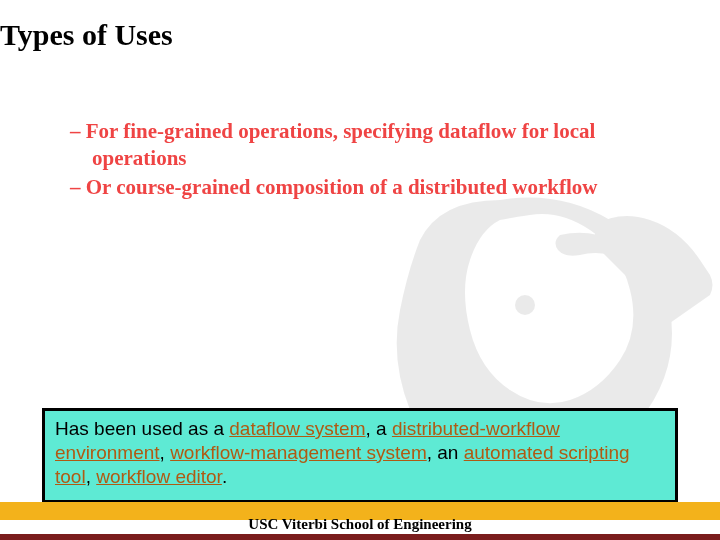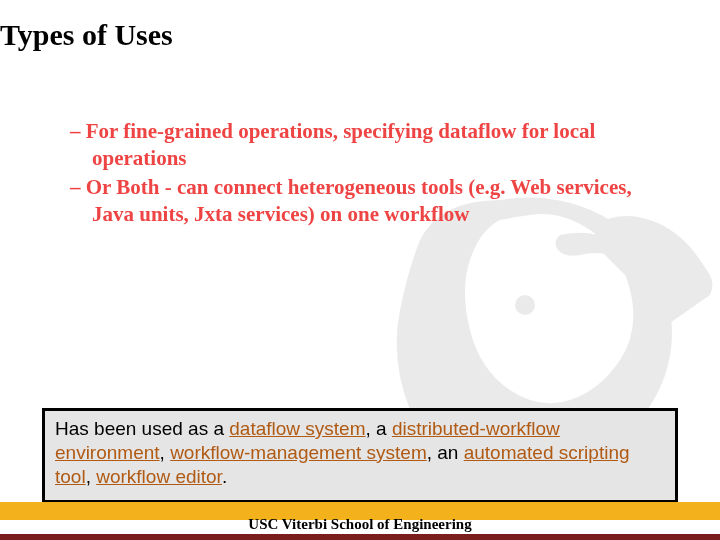--- a/index.html
+++ b/index.html
@@ -42,21 +42,21 @@
   }
   .bullet::before {
     content: "–  ";
   }
   .callout {
     position: absolute;
     left: 42px;
     right: 42px;
     top: 408px;
     border: 3px solid #000;
-    background: #e5e5e5;
+    background: #5eead4;
     padding: 6px 10px 12px 10px;
     font-family: Arial, Helvetica, sans-serif;
     font-size: 19px;
     color: #000;
     line-height: 1.25;
   }
   .callout .hl {
     color: #b05a13;
     text-decoration: underline;
   }
@@ -104,21 +104,21 @@
     <path d="M235 45 Q260 30 290 40 Q320 50 340 80 L350 95 Q355 105 350 115 L300 150 Q290 120 270 100 Q250 80 235 65 Z"></path>
     <path d="M200 55 Q230 48 255 62 Q265 70 260 78 Q240 70 220 75 Q205 78 198 70 Q192 62 200 55 Z"></path>
     <circle cx="165" cy="125" r="10"></circle>
   </g>
 </svg>
 
 <div class="title">Types of Uses</div>
 
 <div class="bullets">
   <div class="bullet">For fine-grained operations, specifying dataflow for local operations</div>
-  <div class="bullet">Or Both - can connect heterogeneous tools (e.g. Web services, Java units, Jxta services) on one workflow</div>
+  <div class="bullet">Or course-grained composition of a distributed workflow</div>
 </div>
 
 <div class="callout">
   <span>Has been used as a </span><span class="hl">dataflow system</span><span>, a </span><span class="hl">distributed-workflow environment</span><span>, </span><span class="hl">workflow-management system</span><span>, an </span><span class="hl">automated scripting tool</span><span>, </span><span class="hl">workflow editor</span><span>.</span>
 </div>
 
 <div class="footer">
   <div class="footer-gold"></div>
   <div class="footer-white"></div>
   <div class="footer-red"></div>

